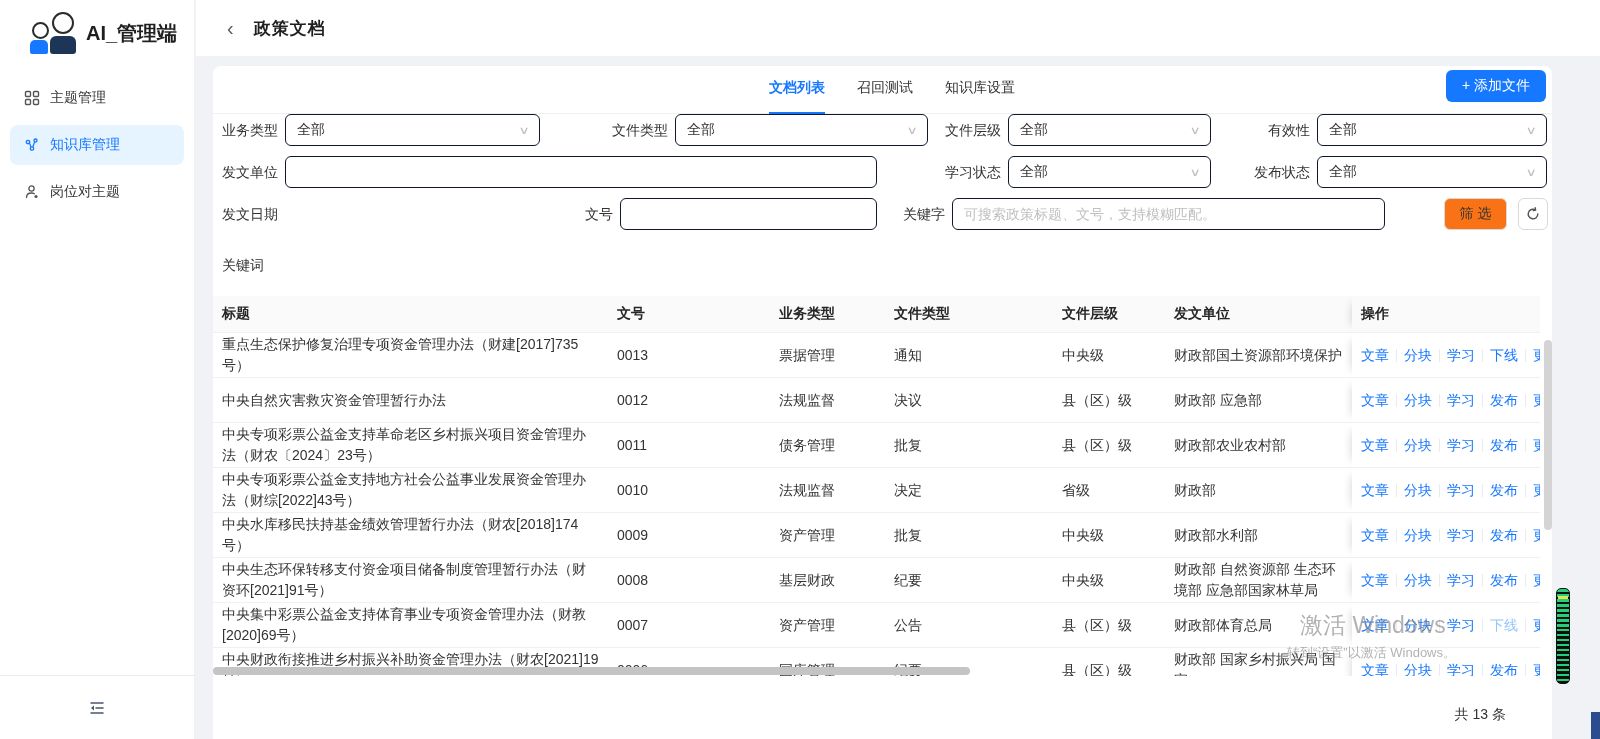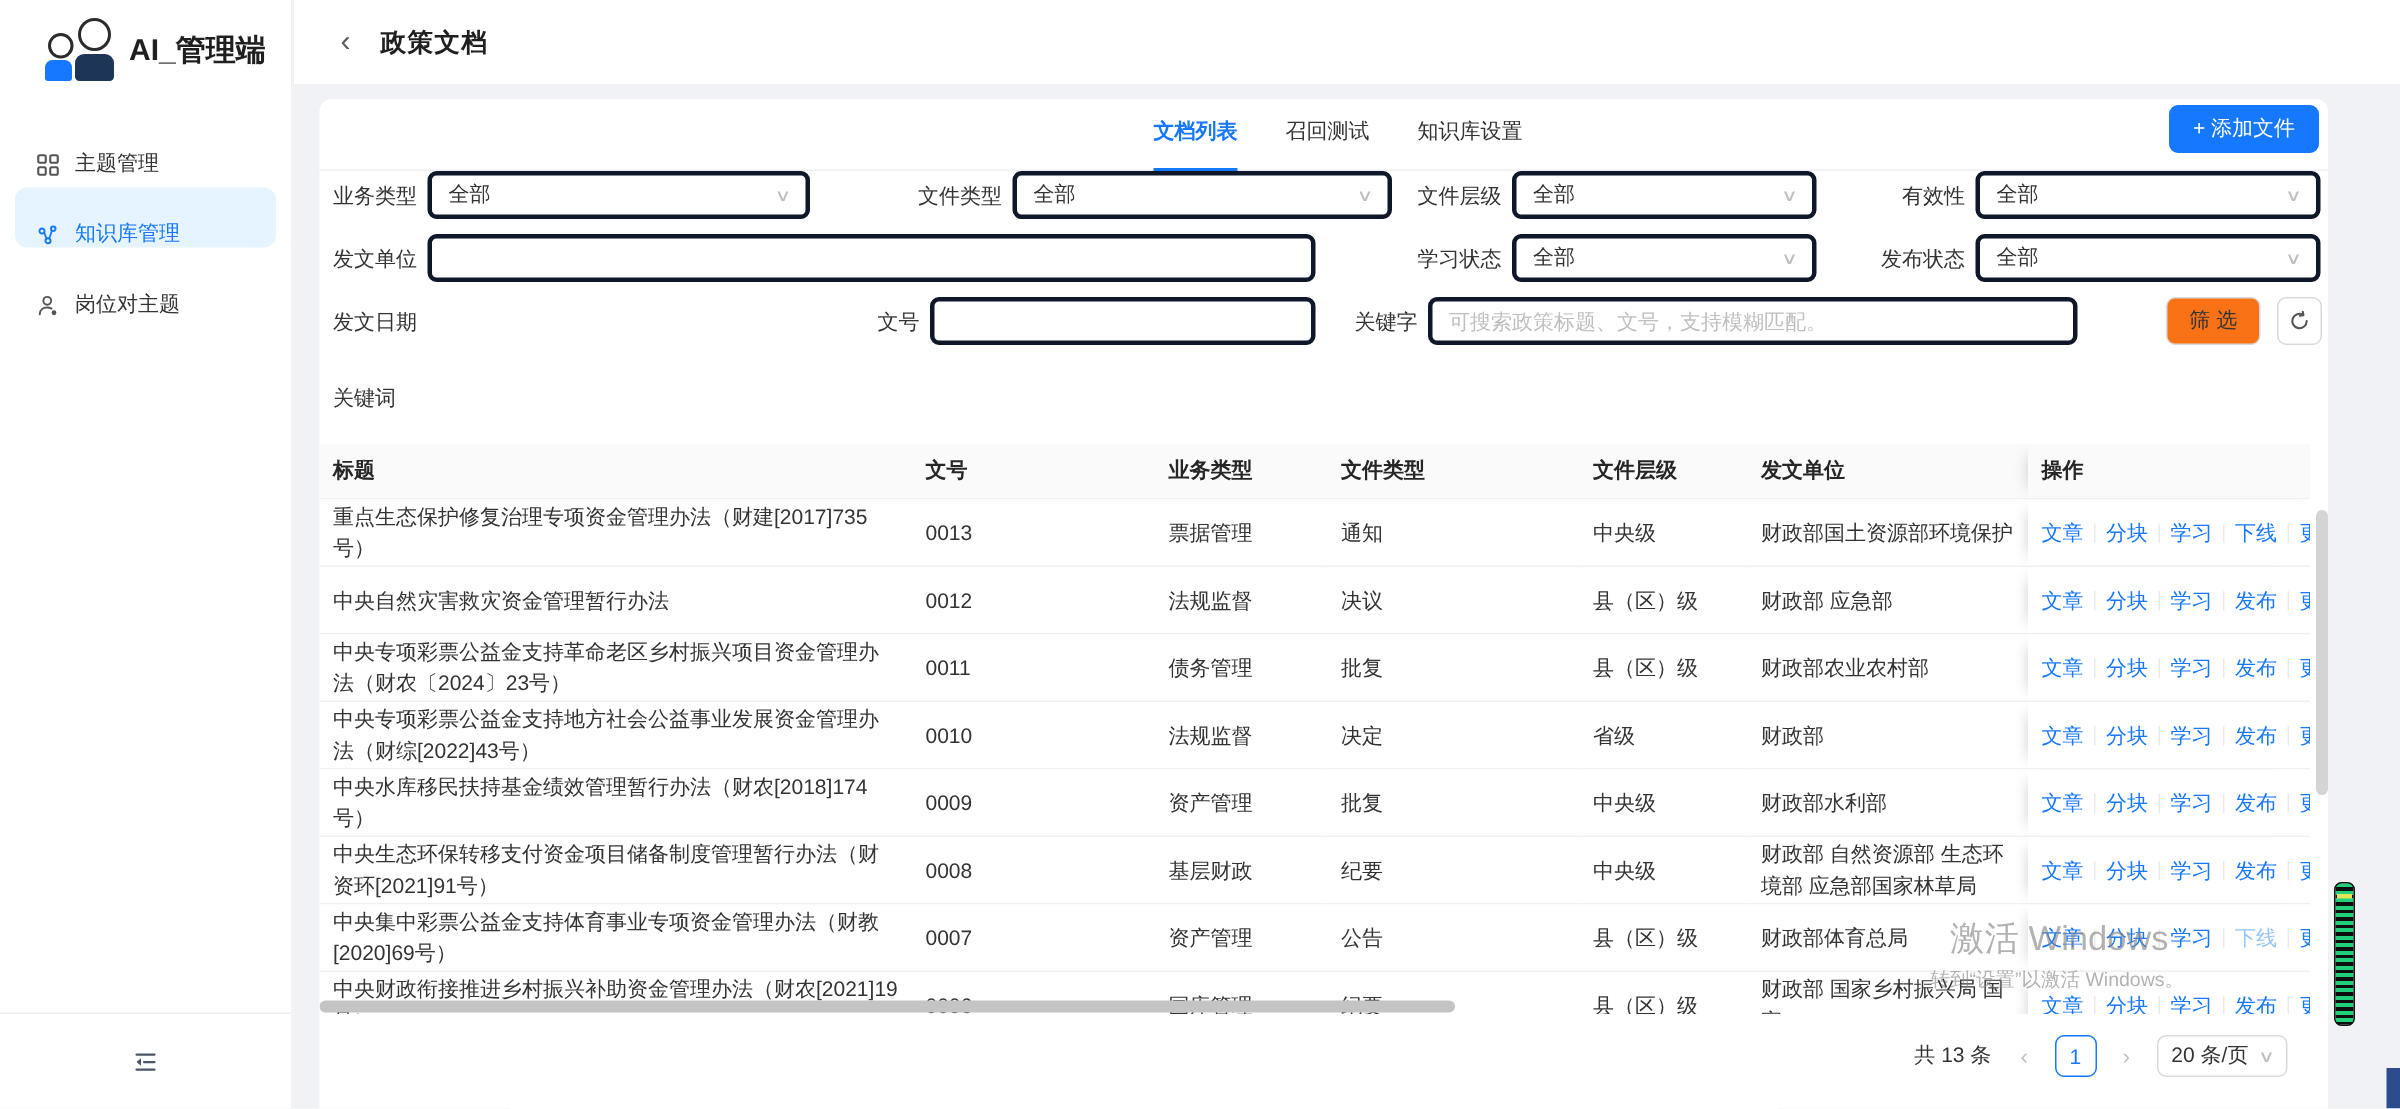--- a/index.html
+++ b/index.html
@@ -18,21 +18,21 @@
   }
   .logo-row { display:flex; align-items:center; gap:10px; padding:12px 14px 10px 30px; height:64px; }
   .logo-art { position:relative; width:46px; height:42px; flex:0 0 auto; }
   .logo-art .head-big { position:absolute; right:2px; top:0; width:22px; height:22px; border-radius:50%; background:#fff; border:2px solid #2b2b2b; }
   .logo-art .head-small { position:absolute; left:2px; top:10px; width:17px; height:17px; border-radius:50%; background:#fff; border:2px solid #2b2b2b; }
   .logo-art .body-big { position:absolute; right:0px; bottom:0; width:26px; height:18px; border-radius:6px 6px 3px 3px; background:#1d3557; }
   .logo-art .body-small { position:absolute; left:0px; bottom:0; width:18px; height:14px; border-radius:5px 5px 2px 2px; background:#1677ff; }
   .logo-title { font-size:20px; font-weight:bold; color:#1f1f1f; }
   .menu { margin-top:14px; }
   .menu-item {
-    display:flex; align-items:flex-end; gap:10px;
+    display:flex; align-items:center; gap:10px;
     height:40px; margin:0 10px 7px 10px; padding:0 14px;
     border-radius:8px; font-size:14px; color:#333; cursor:pointer;
   }
   .menu-item .mi-icon { display:inline-flex; width:16px; height:16px; }
   .menu-item.active { background:#e6f4ff; color:#1677ff; }
   .menu-item.active svg * { stroke:#1677ff; }
   .sidebar-footer {
     position:absolute; left:0; bottom:0; width:100%; height:64px;
     border-top:1px solid #ececec; display:flex; align-items:center; justify-content:center;
   }
@@ -58,21 +58,21 @@
   .tab.active::after { content:""; position:absolute; left:0; right:0; bottom:-1px; height:2px; background:#1677ff; }
   .add-btn {
     position:absolute; top:4px; right:6px; height:32px; padding:0 16px;
     background:#1677ff; color:#fff; border:none; border-radius:6px; font-size:14px; cursor:pointer;
     font-family: inherit;
   }
 
   
   .filters { position:absolute; left:0; top:0; width:100%; height:180px; }
   .f-label { position:absolute; height:32px; line-height:32px; font-size:14px; color:#333; text-align:right; width:56px; }
-  .f-ctrl { position:absolute; height:32px; border:3px solid #0f172a; border-radius:6px; background:#fff; display:flex; align-items:center; padding:0 11px; font-size:14px; color:#333; }
+  .f-ctrl { position:absolute; height:32px; border:1px solid #0f172a; border-radius:6px; background:#fff; display:flex; align-items:center; padding:0 11px; font-size:14px; color:#333; }
   .f-select { justify-content:space-between; cursor:pointer; }
   .chev { color:#bfbfbf; font-size:11px; transform:scaleX(1.4); }
   .f-input { width:100%; border:none; outline:none; font-size:14px; font-family:inherit; color:#333; background:transparent; }
   .f-input::placeholder { color:#bfbfbf; }
   .r1 { top:48px; } .r2 { top:90px; } .r3 { top:132px; }
   .daterange { justify-content:space-between; color:#bfbfbf; }
   .daterange .dr-ph { font-size:14px; color:#bfbfbf; }
   .dr-arrow { color:#bfbfbf; font-size:12px; margin:0 4px; }
   .cal-icon { margin-left:4px; display:inline-flex; }
   .filter-btn {
@@ -108,21 +108,21 @@
   th.col-action, td.col-action { box-shadow:-8px 0 10px -8px rgba(0,0,0,0.18); }
   td.col-action { white-space:nowrap; }
   .action-link { color:#1677ff; text-decoration:none; font-size:14px; cursor:pointer; }
   .action-link.muted { color:#94c5ff; }
   .action-sep { display:inline-block; width:1px; height:13px; background:#ebebeb; margin:0 7px; vertical-align:-2px; }
 
   .hscroll-thumb { position:absolute; left:0; top:371px; width:757px; height:8px; background:#c4c4c4; border-radius:4px; }
   .vscroll-thumb { position:absolute; left:1331px; top:274px; width:8px; height:190px; background:#d4d4d4; border-radius:4px; z-index:3; }
 
   
-  .pagination { position:absolute; right:27px; top:624px; height:28px; display:flex; align-items:center; gap:10px; }
+  .pagination { position:absolute; right:27px; top:640px; height:28px; display:flex; align-items:center; gap:10px;flex-direction:column; }
   .pg-total { font-size:14px; color:#333; margin-right:2px; }
   .pg-arrow { font-size:15px; color:#bfbfbf; width:20px; text-align:center; cursor:pointer; }
   .pg-page {
     width:28px; height:28px; line-height:26px; text-align:center; border:1px solid #1677ff;
     color:#1677ff; border-radius:6px; font-size:14px; background:#fff; cursor:pointer;
   }
   .pg-size {
     height:28px; border:1px solid #d9d9d9; border-radius:6px; background:#fff;
     display:flex; align-items:center; gap:8px; padding:0 9px; font-size:14px; color:#333; cursor:pointer;
   }

